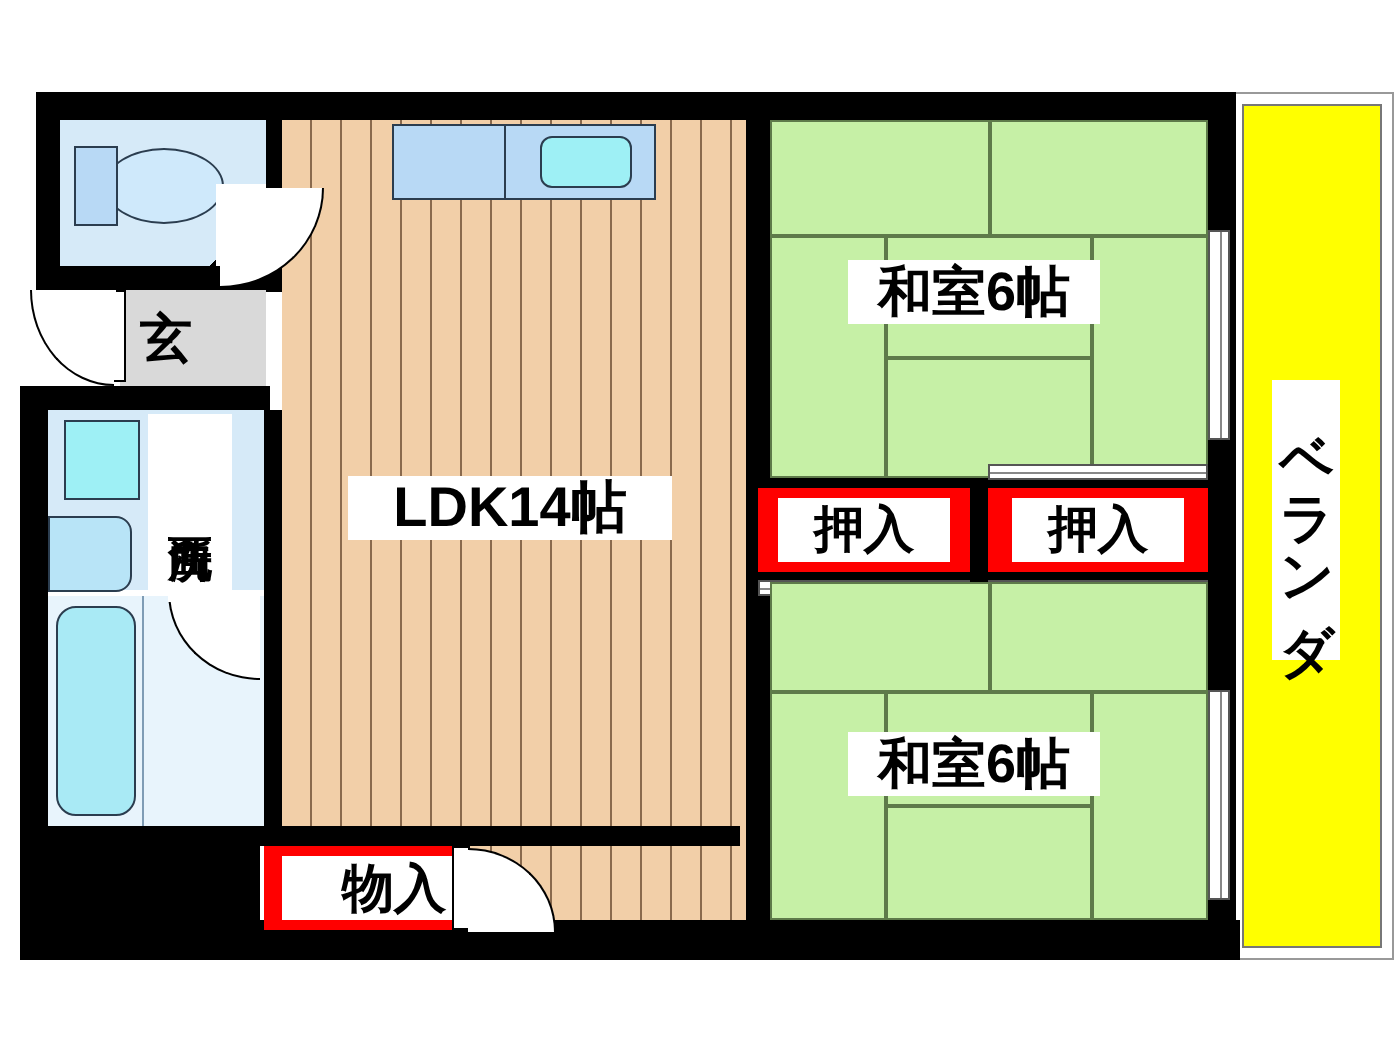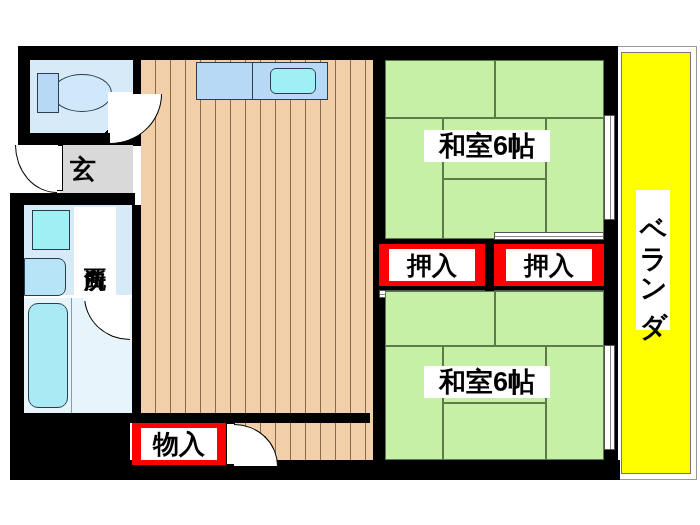--- a/index.html
+++ b/index.html
@@ -202,26 +202,27 @@
   <div class="abs wall" style="left:133px; top:60px; width:8px; height:86px;"></div>
 
   <div class="abs planks" style="left:141px; top:60px; width:232px; height:400px;"></div>
 
   <div class="fixture sink-counter" style="left:196px; top:62px; width:132px; height:38px;"></div>
   <div class="abs" style="left:252px; top:62px; width:1px; height:38px; background:#2b3d4f;"></div>
   <div class="fixture sink-basin" style="left:270px; top:68px; width:46px; height:26px;"></div>
 
   <div class="arc arc-br" style="left:110px; top:94px; width:52px; height:50px; border-left:none; border-top:none; background:#ffffff;"></div>
 
+  <div class="label" style="left:174px; top:238px; width:162px; height:32px; font-size:28px;">LDK14帖</div>
 
   <div class="abs wall" style="left:373px; top:60px; width:12px; height:400px;"></div>
 
   <div class="abs wall" style="left:120px; top:413px; width:250px; height:10px;"></div>
   <div class="abs closet" style="left:132px; top:423px; width:94px; height:42px;"></div>
-  <div class="label label-on-red" style="left:141px; top:428px; width:76px; height:32px; font-size:26px;">物入</div>
+  <div class="label label-on-red" style="left:141px; top:428px; width:76px; height:32px; font-size:26px;padding-left:18px;">物入</div>
 
   <div class="leaf" style="left:226px; top:423px; width:9px; height:42px;"></div>
   <div class="arc arc-tr" style="left:234px; top:424px; width:44px; height:42px; border-left:none; border-bottom:none;"></div>
 
   <div class="abs floor-tatami" style="left:385px; top:60px; width:219px; height:179px;"></div>
 
   <div class="mat" style="left:385px; top:60px; width:110px; height:58px;"></div>
   <div class="mat" style="left:495px; top:60px; width:109px; height:58px;"></div>
 
   <div class="mat" style="left:385px; top:118px; width:58px; height:121px;"></div>

